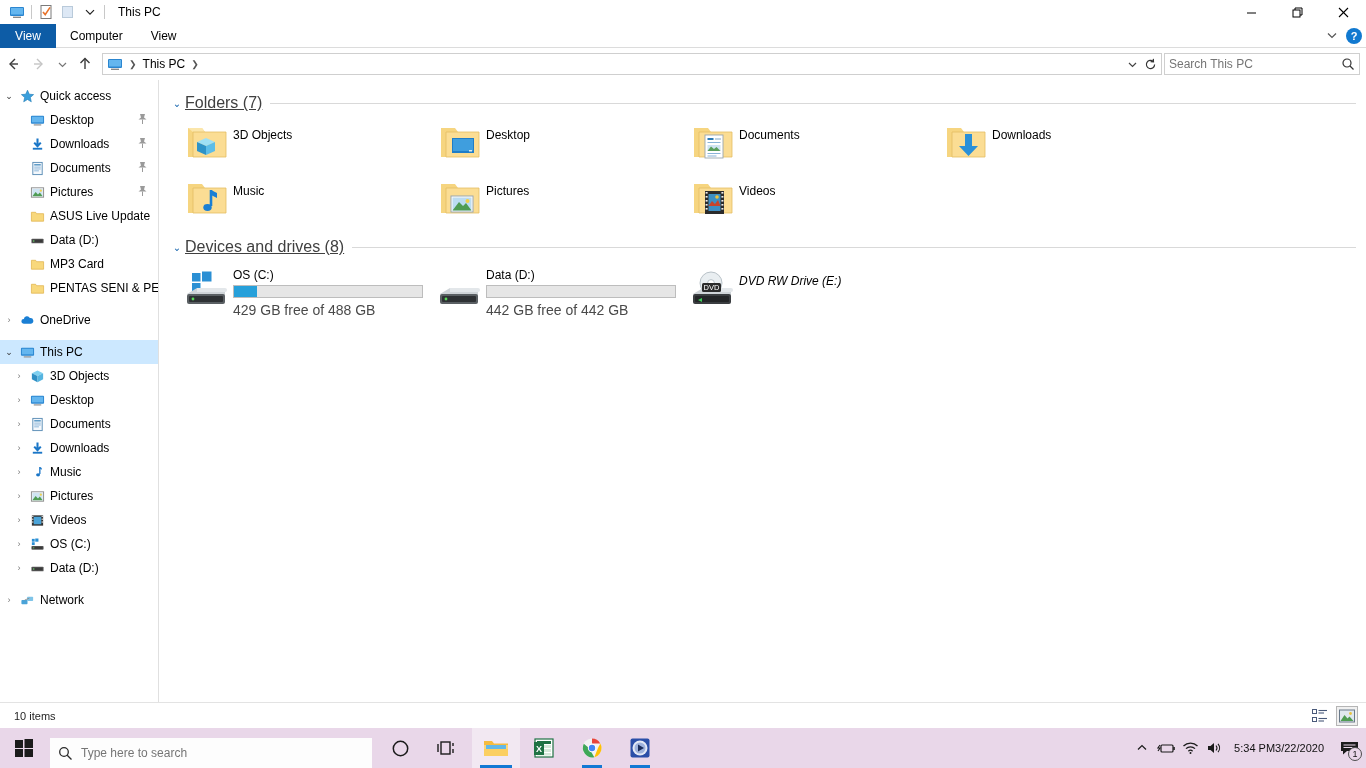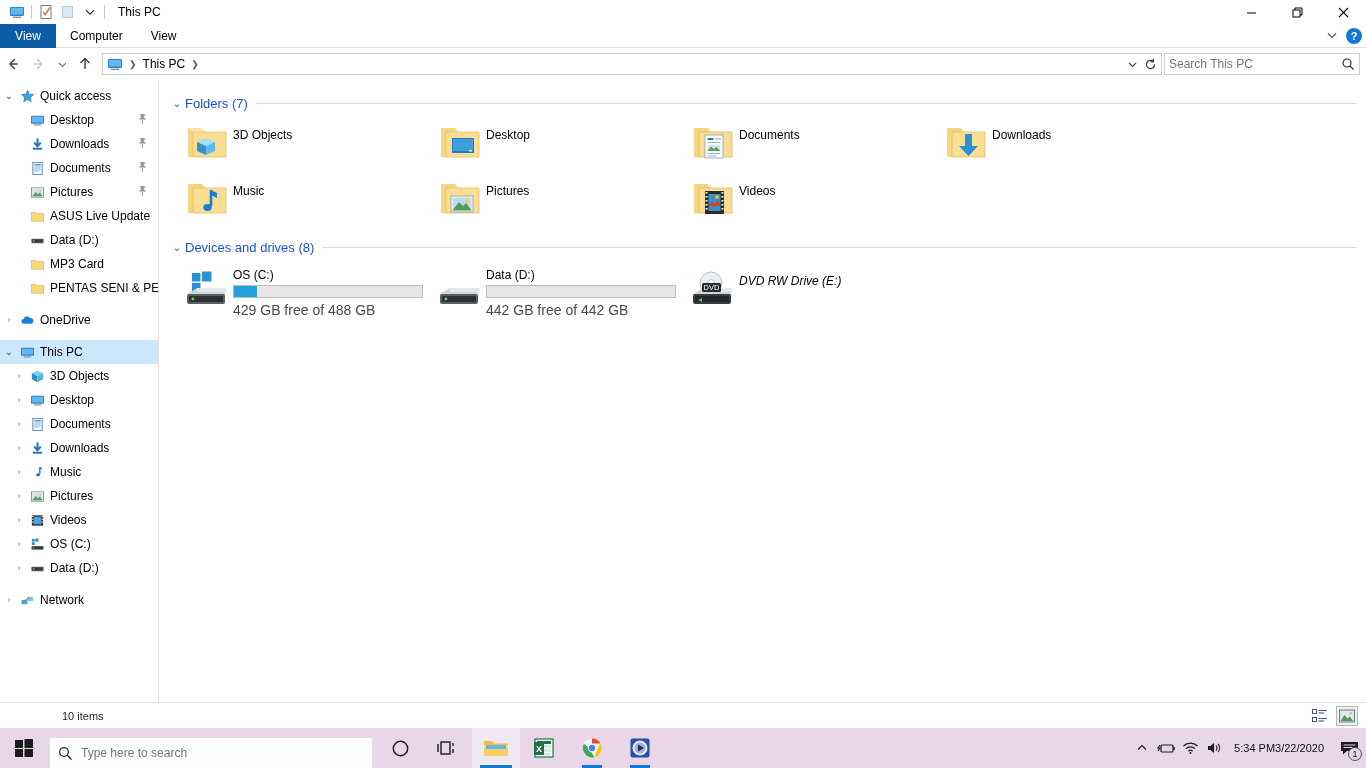--- a/index.html
+++ b/index.html
@@ -127,21 +127,21 @@
   }
   .indent1 { padding-left: 0px; }
   .indent2 { padding-left: 10px; }
 
   
   .content { flex: 1; height: 622px; background: #fff; position: relative; padding-left: 10px; }
   .group-head {
     display: flex; align-items: center; height: 22px; margin-top: 12px; padding-left: 0px;
   }
   .group-chev { width: 16px; display: flex; align-items: center; justify-content: center; color: #1464ad; font-size: 10px; }
-  .group-title { font-size: 13px; color: #1d4ed8; white-space: nowrap; }
+  .group-title { font-size: 16px; color: #404040; white-space: nowrap; text-decoration: underline; }
   .group-line { flex: 1; height: 1px; background: #d9d9d9; margin-left: 8px; margin-right: 10px; }
 
   .tiles { display: flex; flex-wrap: wrap; padding-left: 8px; padding-top: 4px; }
   .tile {
     width: 253px; height: 56px; display: flex; align-items: flex-start;
     padding: 2px 0 0 4px;
   }
   .tile-ico { width: 52px; min-width: 52px; height: 50px; display: flex; align-items: flex-start; justify-content: center; padding-top: 2px; }
   .tile-label { font-size: 12px; color: #000; padding-top: 8px; }
 
@@ -157,21 +157,21 @@
     width: 190px; height: 13px; border: 1px solid #bdbdbd; background: #e6e6e6;
   }
   .bar-fill { height: 11px; background: #26a0da; }
   .drive-free { font-size: 14px; color: #4a4a4a; margin-top: 4px; }
   .drive-nobar { padding-top: 10px; font-style: italic; }
 
   
   .statusbar {
     position: absolute; top: 702px; left: 0; width: 1366px; height: 26px;
     background: #ffffff; border-top: 1px solid #e3e3e3;
-    display: flex; align-items: center; padding-left: 48px;
+    display: flex; align-items: center;
   }
   .status-text { font-size: 11px; color: #1f1f1f; margin-left: 14px; }
   .view-btns { position: absolute; right: 8px; top: 0; height: 26px; display: flex; align-items: center; gap: 5px; }
   .view-btn { width: 22px; height: 20px; display: flex; align-items: center; justify-content: center; }
   .view-btn.active { border: 1px solid #b5b5b5; background: #f0f0f0; }
 
   
   .taskbar {
     position: absolute; top: 728px; left: 0; width: 1366px; height: 40px;
     background: #e9d7e9; display: flex; align-items: flex-end;

